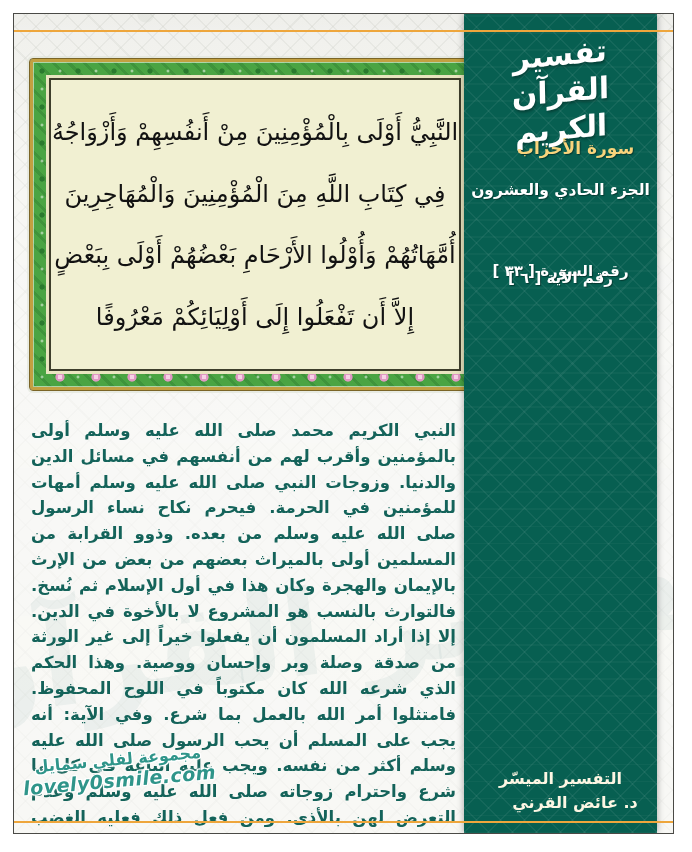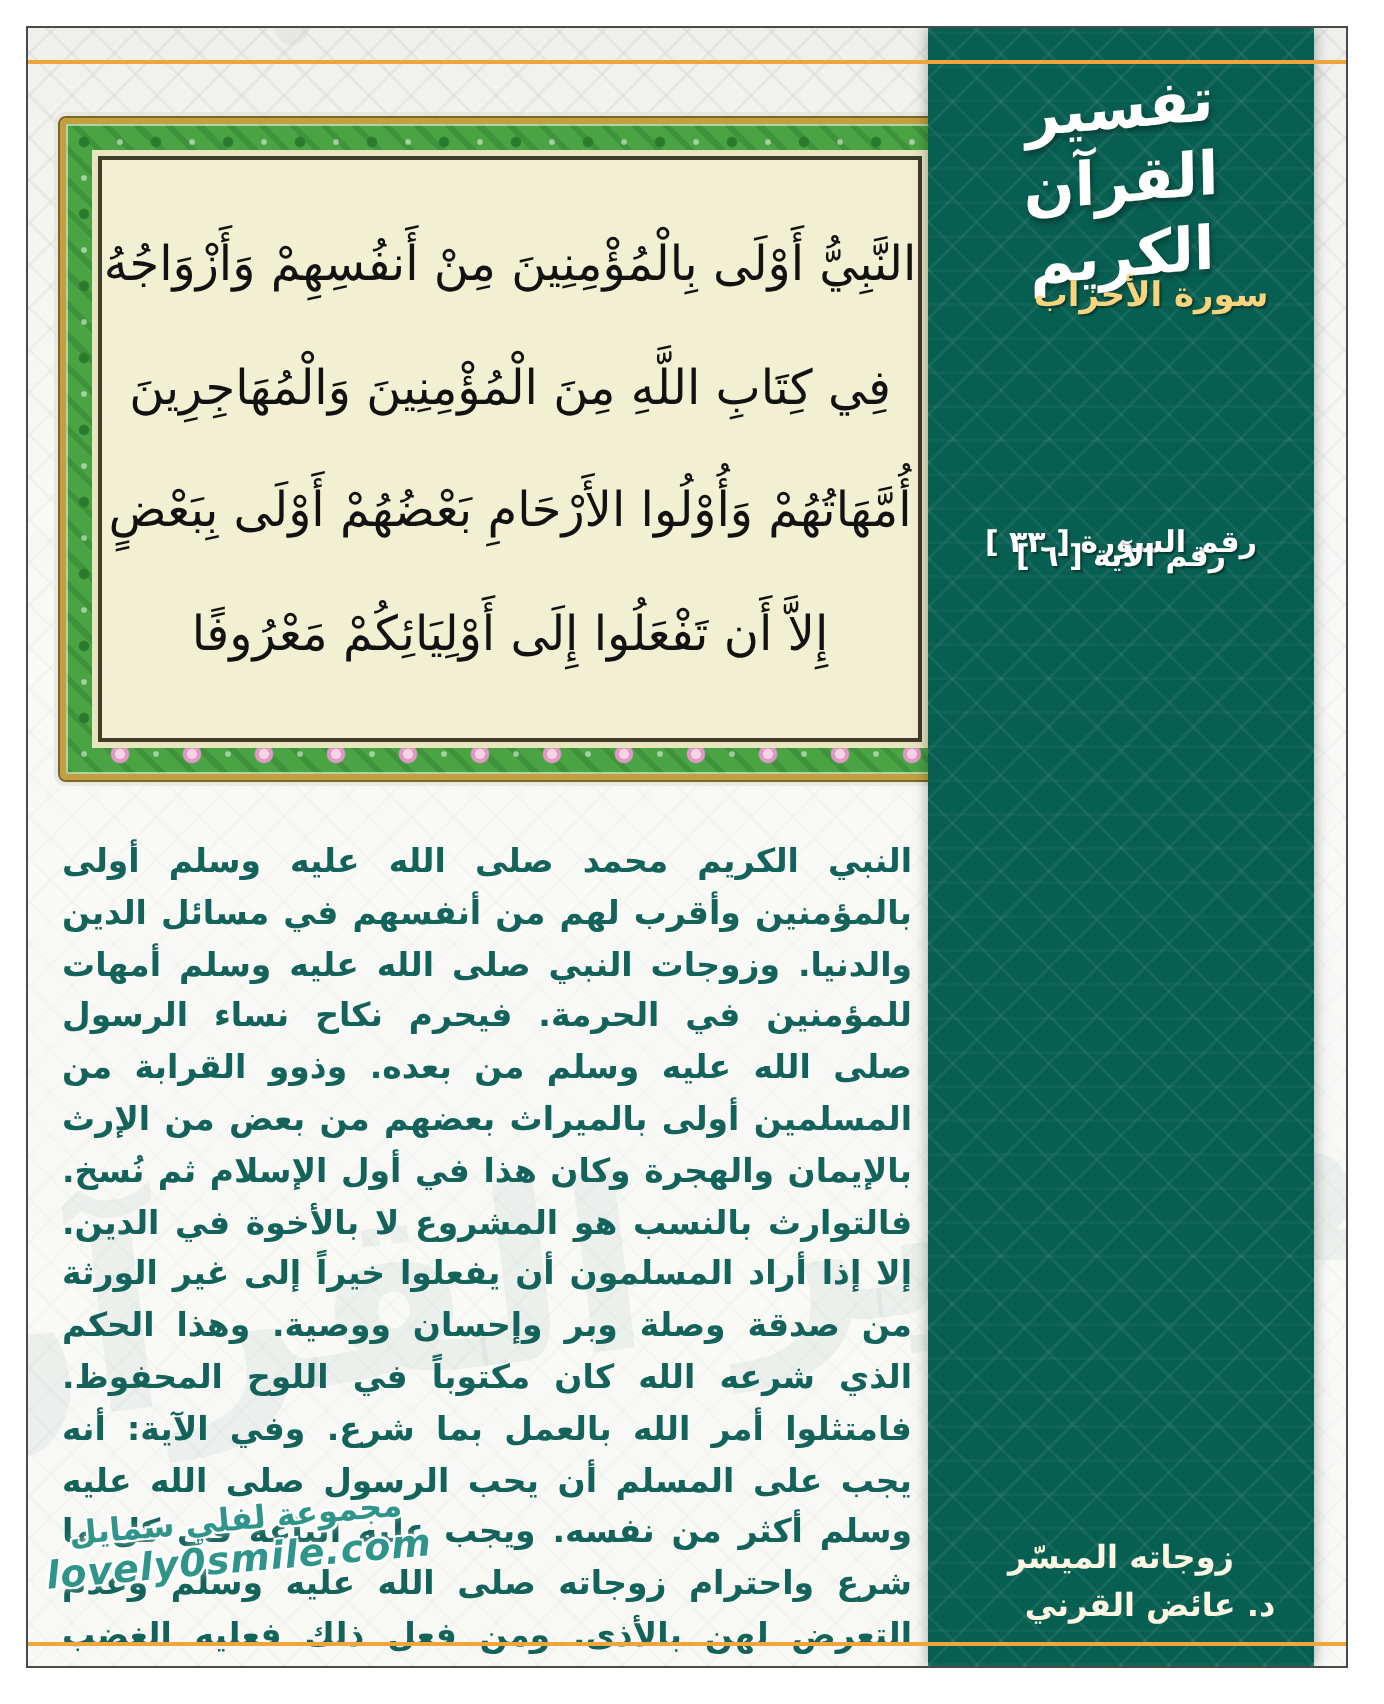--- a/index.html
+++ b/index.html
@@ -129,23 +129,24 @@
     <div class="tafsir">النبي الكريم محمد صلى الله عليه وسلم أولى بالمؤمنين وأقرب لهم من أنفسهم في مسائل الدين والدنيا. وزوجات النبي صلى الله عليه وسلم أمهات للمؤمنين في الحرمة. فيحرم نكاح نساء الرسول صلى الله عليه وسلم من بعده. وذوو القرابة من المسلمين أولى بالميراث بعضهم من بعض من الإرث بالإيمان والهجرة وكان هذا في أول الإسلام ثم نُسخ. فالتوارث بالنسب هو المشروع لا بالأخوة في الدين. إلا إذا أراد المسلمون أن يفعلوا خيراً إلى غير الورثة من صدقة وصلة وبر وإحسان ووصية. وهذا الحكم الذي شرعه الله كان مكتوباً في اللوح المحفوظ. فامتثلوا أمر الله بالعمل بما شرع. وفي الآية: أنه يجب على المسلم أن يحب الرسول صلى الله عليه وسلم أكثر من نفسه. ويجب عليه اتباعه في كل ما شرع واحترام زوجاته صلى الله عليه وسلم وعدم التعرض لهن بالأذى. ومن فعل ذلك فعليه الغضب واللعنة.</div>
 
     <div class="watermark">
       <div class="wm-ar">مجموعة لفلي سمايل</div>
       <div class="wm-url">lovely0smile.com</div>
     </div>
 
     <aside class="sidebar">
       <div class="calli">تفسير القرآن الكريم</div>
       <div class="surah-name">سورة الأحزاب</div>
+      <div class="juz-label">الجزء الحادي والعشرون</div>
       <div class="surah-num">رقم السورة [ ٣٣ ]</div>
       <div class="ayah-num">رقم الآية [ ٦ ]</div>
-      <div class="src-title">زوجاته الميسّر</div>
+      <div class="src-title">التفسير الميسّر</div>
       <div class="src-author">د. عائض القرني</div>
     </aside>
 
     <div class="goldline top"></div>
     <div class="goldline bottom"></div>
 
   </div>
 </div>
 
 </body></html>

